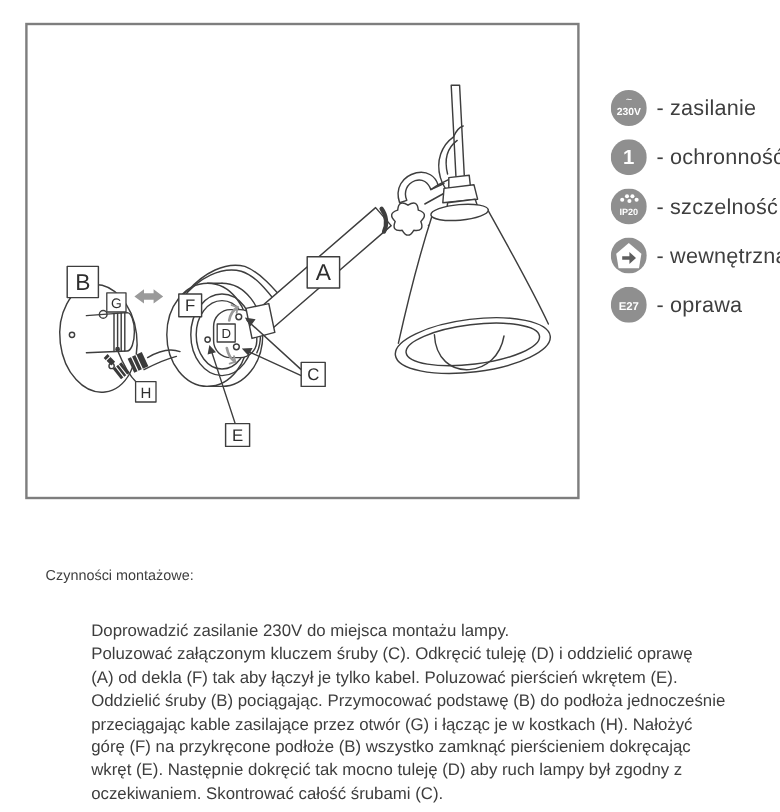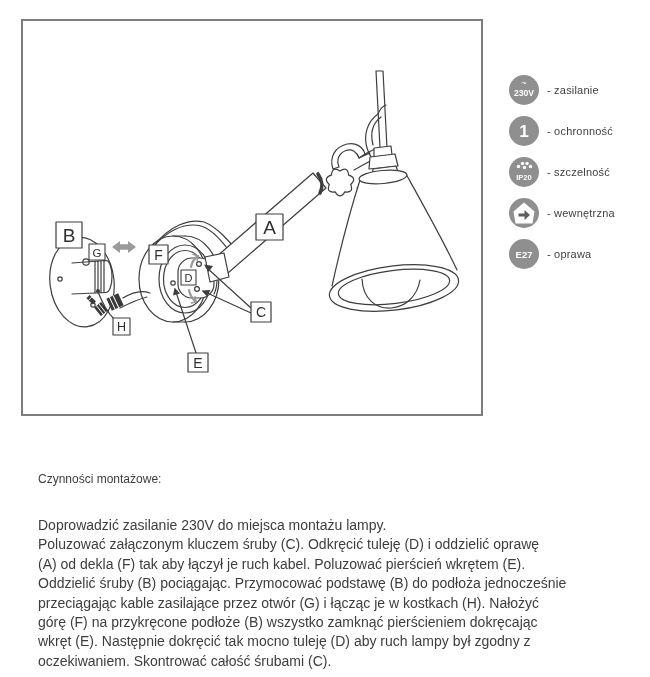--- a/index.html
+++ b/index.html
@@ -11,27 +11,27 @@
     position:absolute;left:21px;top:19px;width:458px;height:393px;
     border:2px solid #7e7e7e;background:#fff;
   }
   .diagram-box svg{display:block;}
 
   .legend{
     position:absolute;left:509px;top:75px;display:flex;flex-direction:column;gap:11px;
   }
   .legend-row{display:flex;align-items:center;gap:8px;height:30px;}
   .legend-row svg{flex:0 0 30px;}
-  .llabel{font-size:11px;color:#3f3f3f;white-space:nowrap;letter-spacing:0.2px;}
+  .llabel{font-size:18px;color:#3f3f3f;white-space:nowrap;letter-spacing:0.2px;}
 
   .instructions{
     position:absolute;left:38px;top:470px;width:585px;color:#3d3d3d;
   }
   .instructions .title{font-size:12px;line-height:19px;margin:0 0 27px 0;}
-  .instructions .line{font-size:14px;line-height:19.4px;white-space:nowrap;}
+  .instructions .line{font-size:14px;line-height:19.4px;white-space:nowrap;margin-left:38px;}
 
   
   .draw path,.draw ellipse,.draw circle,.draw rect,.draw line{vector-effect:none;}
 </style>
 </head>
 <body>
 
 <div class="diagram-box">
   <svg class="draw" width="458" height="393" viewBox="21 19 458 393" stroke="#3e3e3e" stroke-width="1.2" fill="none" stroke-linecap="round" stroke-linejoin="round">
 
@@ -227,19 +227,19 @@
     </svg>
     <span class="llabel">- oprawa</span>
   </div>
 
 </div>
 
 <div class="instructions">
   <p class="title">Czynności montażowe:</p>
   <div class="line">Doprowadzić zasilanie 230V do miejsca montażu lampy.</div>
   <div class="line">Poluzować załączonym kluczem śruby (C). Odkręcić tuleję (D) i oddzielić oprawę</div>
-  <div class="line">(A) od dekla (F) tak aby łączył je ruch kabel. Poluzować pierścień wkrętem (E).</div>
+  <div class="line">(A) od dekla (F) tak aby łączył je tylko kabel. Poluzować pierścień wkrętem (E).</div>
   <div class="line">Oddzielić śruby (B) pociągając. Przymocować podstawę (B) do podłoża jednocześnie</div>
   <div class="line">przeciągając kable zasilające przez otwór (G) i łącząc je w kostkach (H). Nałożyć</div>
   <div class="line">górę (F) na przykręcone podłoże (B) wszystko zamknąć pierścieniem dokręcając</div>
   <div class="line">wkręt (E). Następnie dokręcić tak mocno tuleję (D) aby ruch lampy był zgodny z</div>
   <div class="line">oczekiwaniem. Skontrować całość śrubami (C).</div>
 </div>
 
 </body></html>

